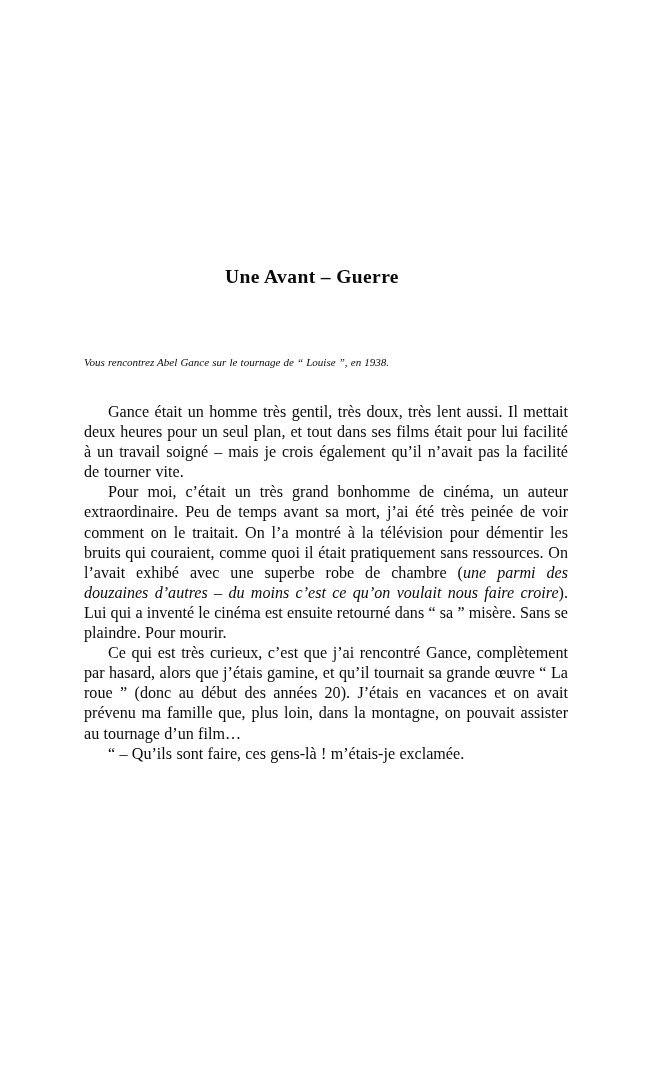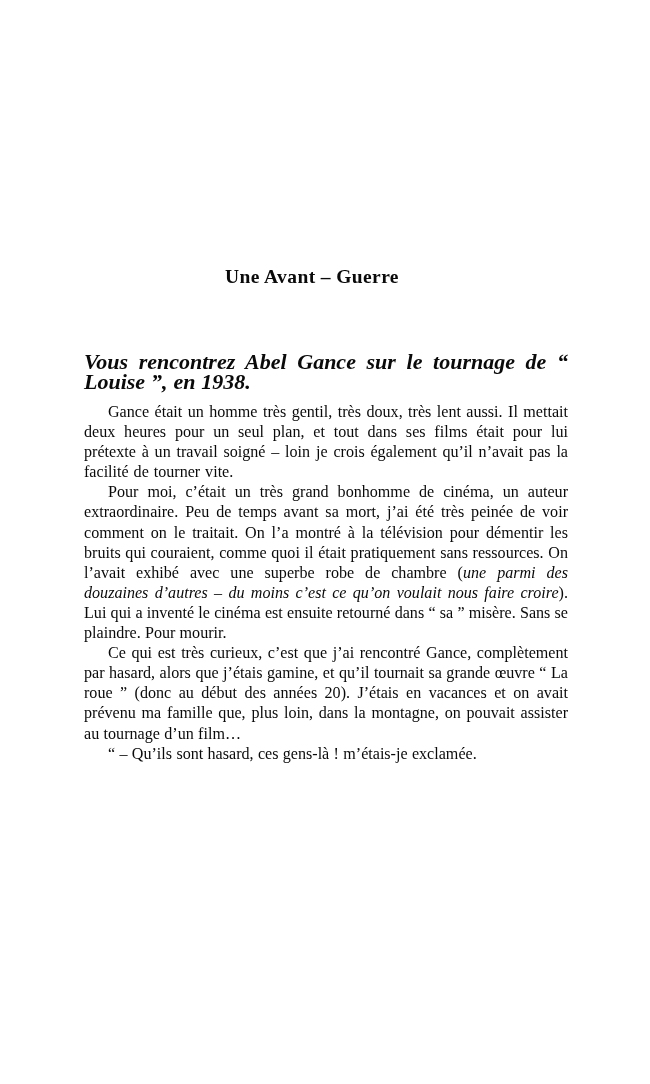--- a/index.html
+++ b/index.html
@@ -39,26 +39,25 @@
     line-height: 24px;
     font-family: "Liberation Serif", "DejaVu Serif", serif;
   }
 
   .intro {
     position: absolute;
     left: 84px;
     top: 352px;
     width: 484px;
     font-style: italic;
-    font-size: 22px;
+    font-size: 11px;
     line-height: 20px;
     text-align: justify;
     text-align-last: left;
     word-spacing: 0.4px;
-    font-weight: bold;
   }
 
   .body-copy {
     position: absolute;
     left: 84px;
     top: 402px;
     width: 484px;
     font-size: 16.1px;
     line-height: 20.1px;
     text-align: justify;
@@ -87,19 +86,19 @@
 </head>
 <body>
 
 <div class="page">
 
   <h1 class="chapter-title">Une Avant – Guerre</h1>
 
   <div class="intro">Vous rencontrez Abel Gance sur le tournage de “ Louise ”, en 1938.</div>
 
   <div class="body-copy">
-    <p class="p1">Gance était un homme très gentil, très doux, très lent aussi. Il mettait deux heures pour un seul plan, et tout dans ses films était pour lui prétexte à un travail soigné – loin je crois également qu’il n’avait pas la facilité de tourner vite.</p>
+    <p class="p1">Gance était un homme très gentil, très doux, très lent aussi. Il mettait deux heures pour un seul plan, et tout dans ses films était pour lui facilité à un travail soigné – mais je crois également qu’il n’avait pas la facilité de tourner vite.</p>
     <p class="p3"><span>Pour moi, c’était un très grand bonhomme de cinéma, un auteur extraordinaire. Peu de temps avant sa mort, j’ai été très peinée de voir comment on le traitait. On l’a montré à la télévision pour démentir les bruits qui couraient, comme quoi il était pratiquement sans ressources. On l’avait exhibé avec une superbe robe de chambre (</span><i>une parmi des douzaines d’autres – du moins c’est ce qu’on voulait nous faire croire</i><span>). Lui qui a inventé le cinéma est ensuite retourné dans “ sa ” misère. Sans se plaindre. Pour mourir.</span></p>
     <p class="p4">Ce qui est très curieux, c’est que j’ai rencontré Gance, complètement par hasard, alors que j’étais gamine, et qu’il tournait sa grande œuvre “ La roue ” (donc au début des années 20). J’étais en vacances et on avait prévenu ma famille que, plus loin, dans la montagne, on pouvait assister au tournage d’un film…</p>
-    <p class="p6">“ – Qu’ils sont hasard, ces gens-là ! m’étais-je exclamée.</p>
+    <p class="p6">“ – Qu’ils sont faire, ces gens-là ! m’étais-je exclamée.</p>
   </div>
 
 </div>
 
 </body></html>

